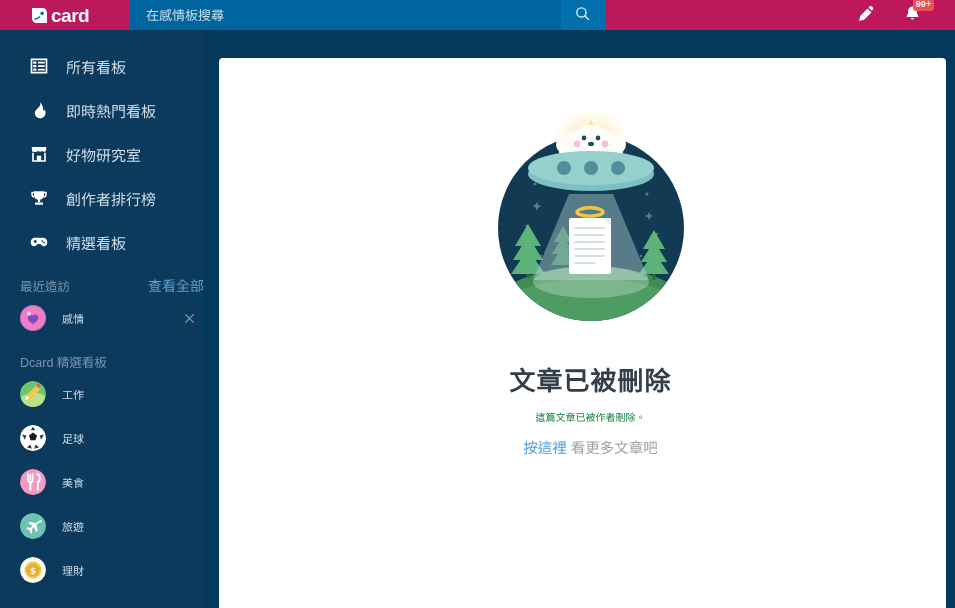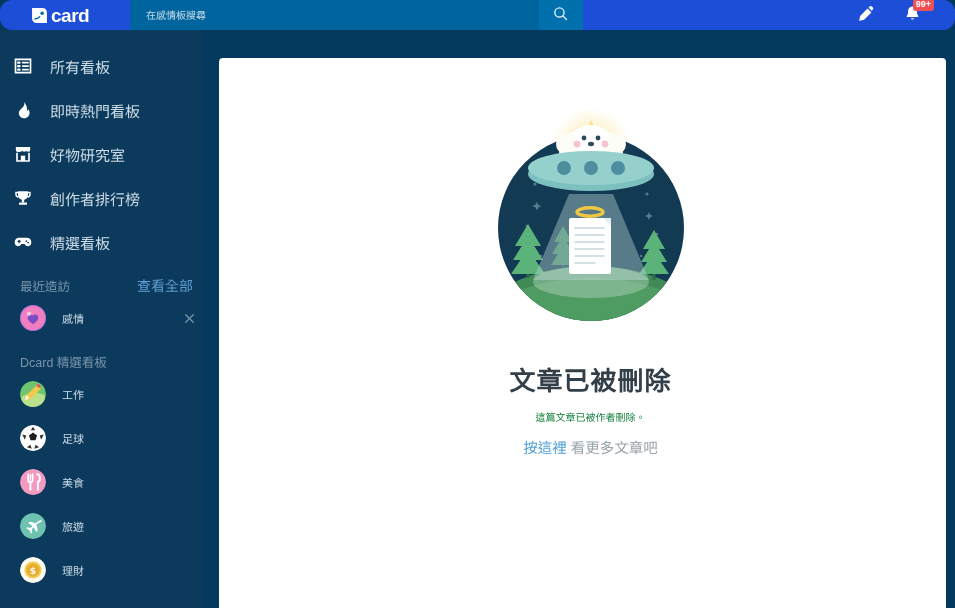--- a/index.html
+++ b/index.html
@@ -8,24 +8,23 @@
     width: 955px; height: 608px;
     overflow: hidden;
     font-family: "Liberation Sans", "DejaVu Sans", sans-serif;
     background: #04395e;
   }
 
   
   #header {
     position: absolute; top: 0; left: 0;
     width: 955px; height: 30px;
-    background: #1d4ed8;
+    background: #be185d;
     display: flex; align-items: center;
     z-index: 30;
-    border-radius: 12px;
   }
   #logo-area {
     width: 130px; height: 30px;
     display: flex; align-items: center;
     padding-left: 30px;
     flex: 0 0 auto;
   }
   .logo-wrap { display: flex; align-items: center; gap: 2px; }
   .logo-mark { width: 19px; height: 19px; display: block; }
   .logo-text {
@@ -37,21 +36,21 @@
   #search-wrap {
     flex: 1 1 auto; height: 30px;
     display: flex; align-items: center;
     background: #00659e;
     position: relative;
     max-width: 613px;
   }
   #search-input {
     flex: 1 1 auto; height: 19px;
     background: transparent; border: 0; outline: none;
-    color: #ffffff; font-size: 10px;
+    color: #ffffff; font-size: 13px;
     padding-left: 16px;
     font-family: "Liberation Sans", "DejaVu Sans", sans-serif;
   }
   #search-input::placeholder { color: #c8dcea; opacity: 1; }
   #search-btn {
     width: 44px; height: 30px; flex: 0 0 auto;
     background: #0170ad; border: 0; cursor: pointer;
     display: flex; align-items: center; justify-content: center;
   }
   #header-spacer { flex: 1 1 auto; }
@@ -85,35 +84,35 @@
     padding-top: 14px;
   }
   #sidebar-scroll::-webkit-scrollbar { width: 6px; }
   #sidebar-scroll::-webkit-scrollbar-track { background: #0b3a5c; }
   #sidebar-scroll::-webkit-scrollbar-thumb {
     background: #0a2f4c; border-radius: 3px;
   }
 
   .nav-item {
     display: flex; align-items: center;
-    height: 44px; padding-left: 12px;
+    height: 44px; padding-left: 28px;
     cursor: pointer; gap: 16px;
   }
   .nav-icon {
     width: 22px; height: 22px; flex: 0 0 auto;
     display: flex; align-items: center; justify-content: center;
   }
   .nav-label {
     color: #ccdbe6; font-size: 15px;
     font-family: "Liberation Sans", "DejaVu Sans", sans-serif;
   }
 
   .section-head {
     display: flex; align-items: center; justify-content: space-between;
-    padding: 16px 26px 6px 20px;
+    padding: 16px 15px 6px 20px;
     height: 32px;
   }
   .section-title {
     color: #7a95ab; font-size: 12.5px;
   }
   .section-link {
     color: #5f9fd4; font-size: 14px; cursor: pointer;
   }
 
   .board-item {

